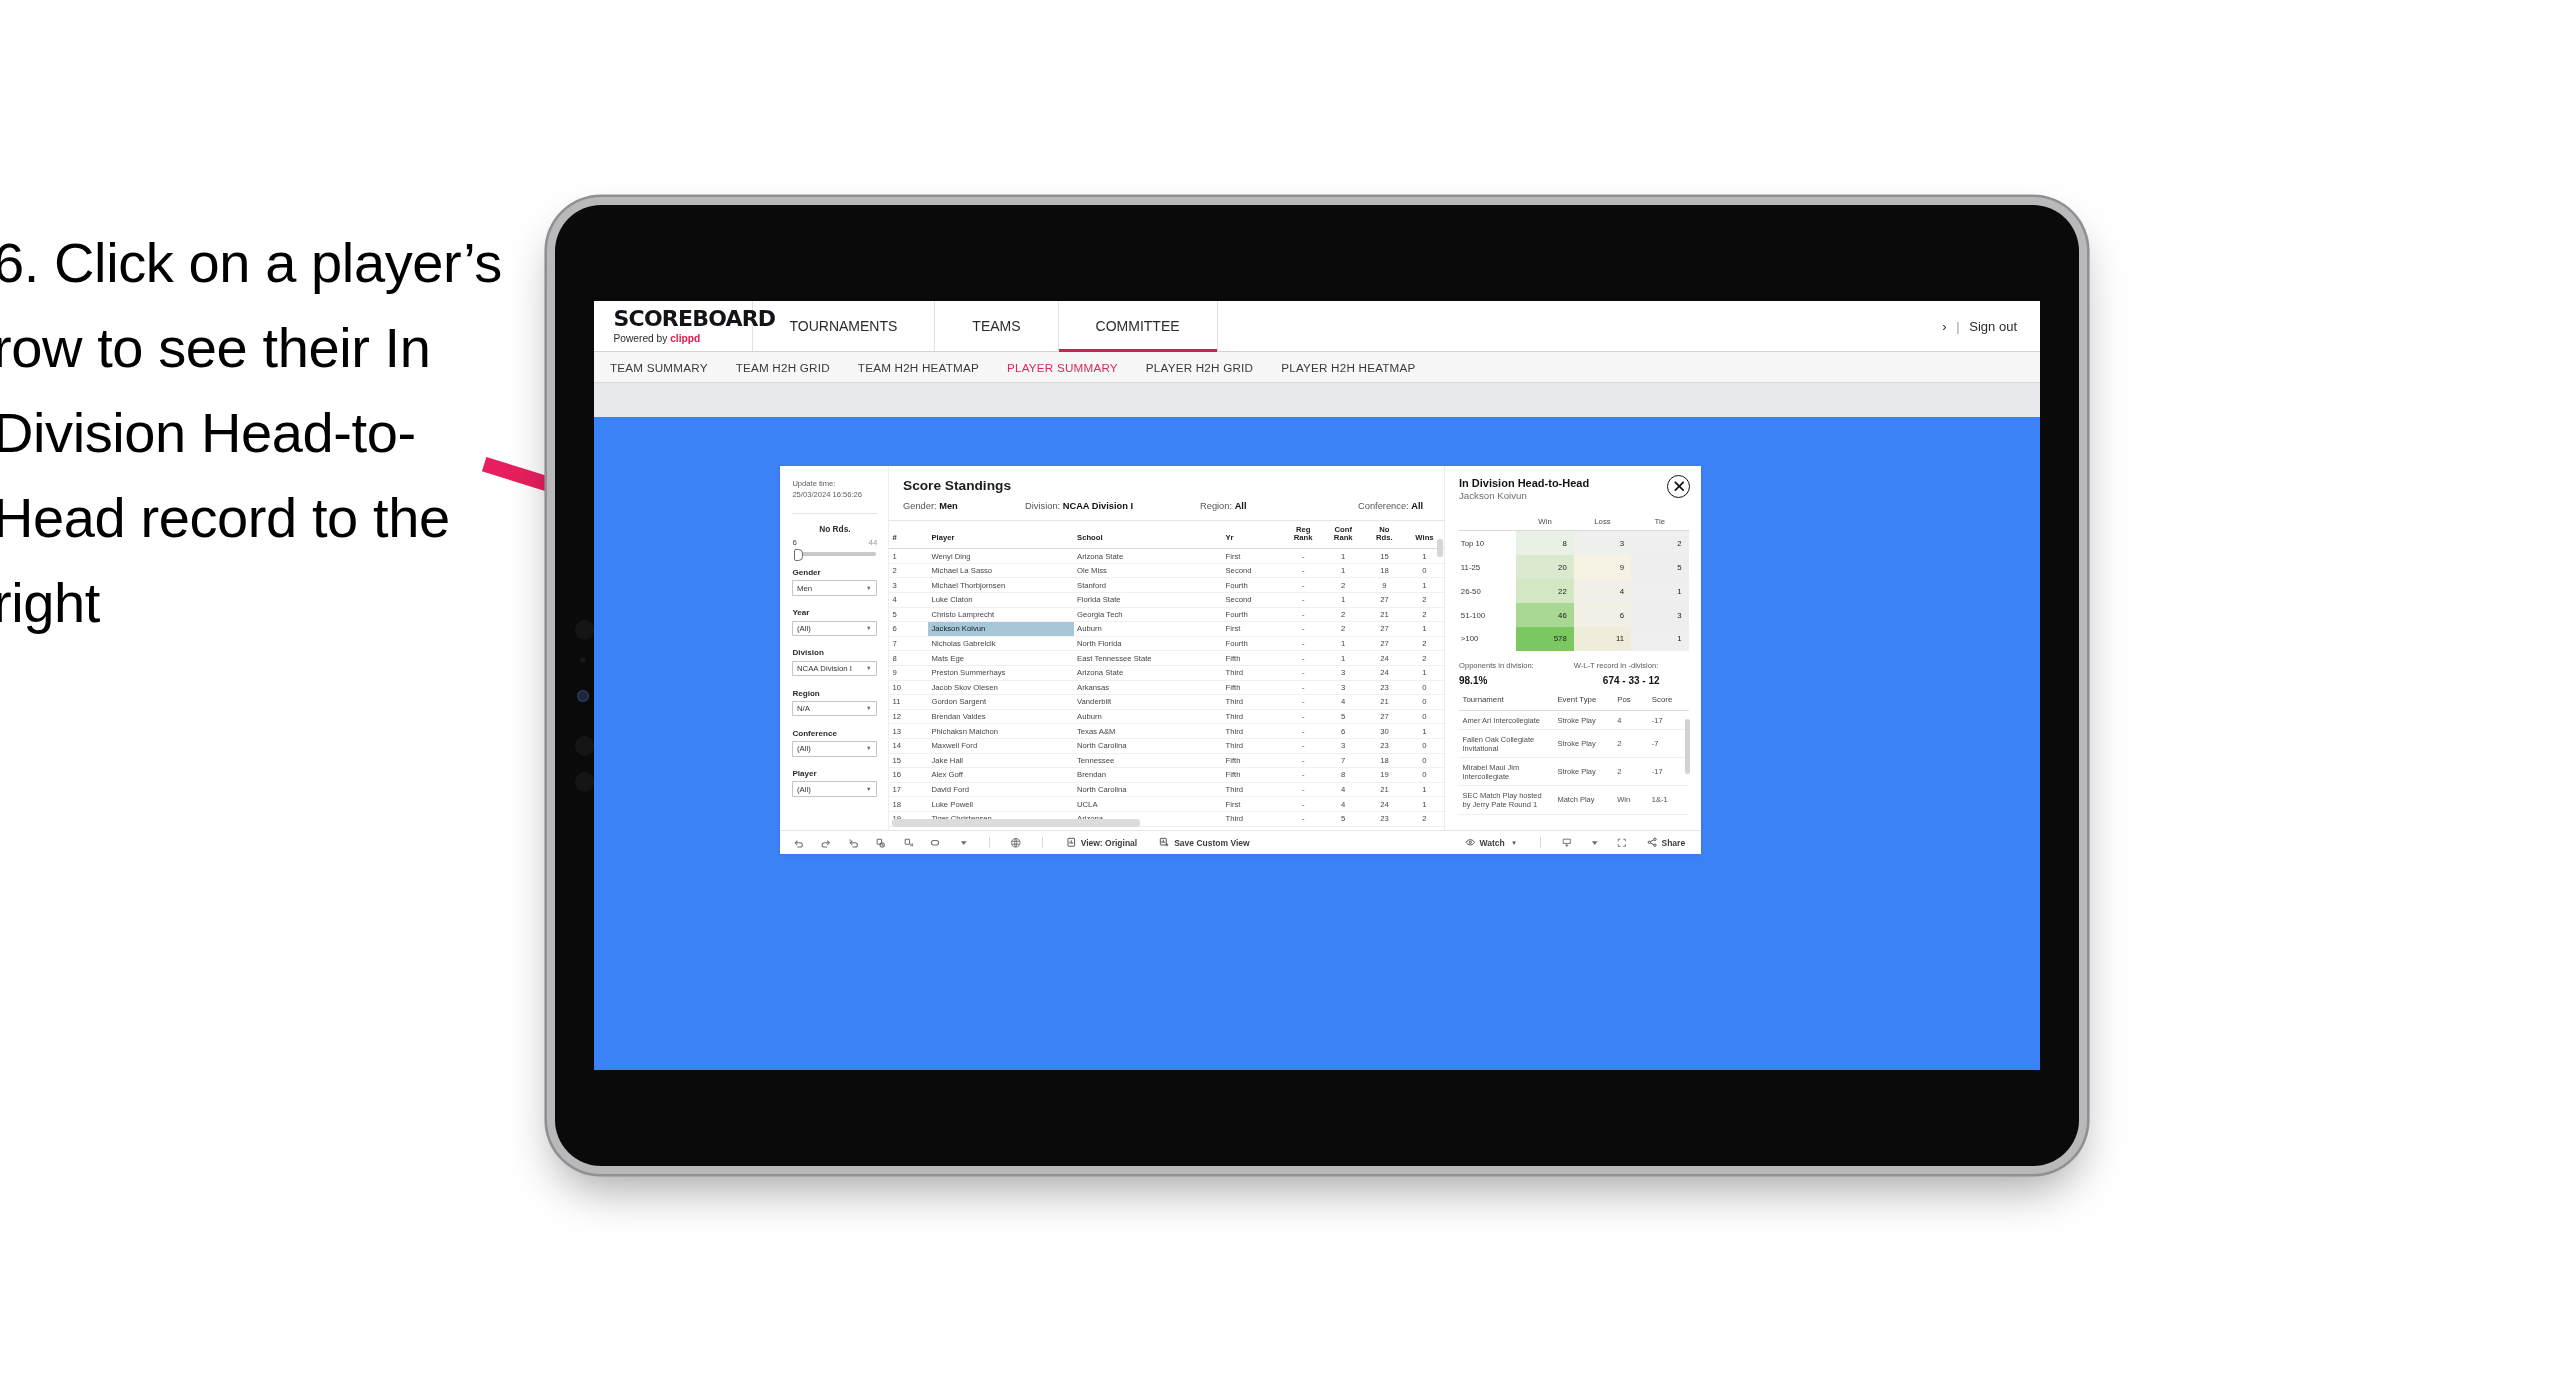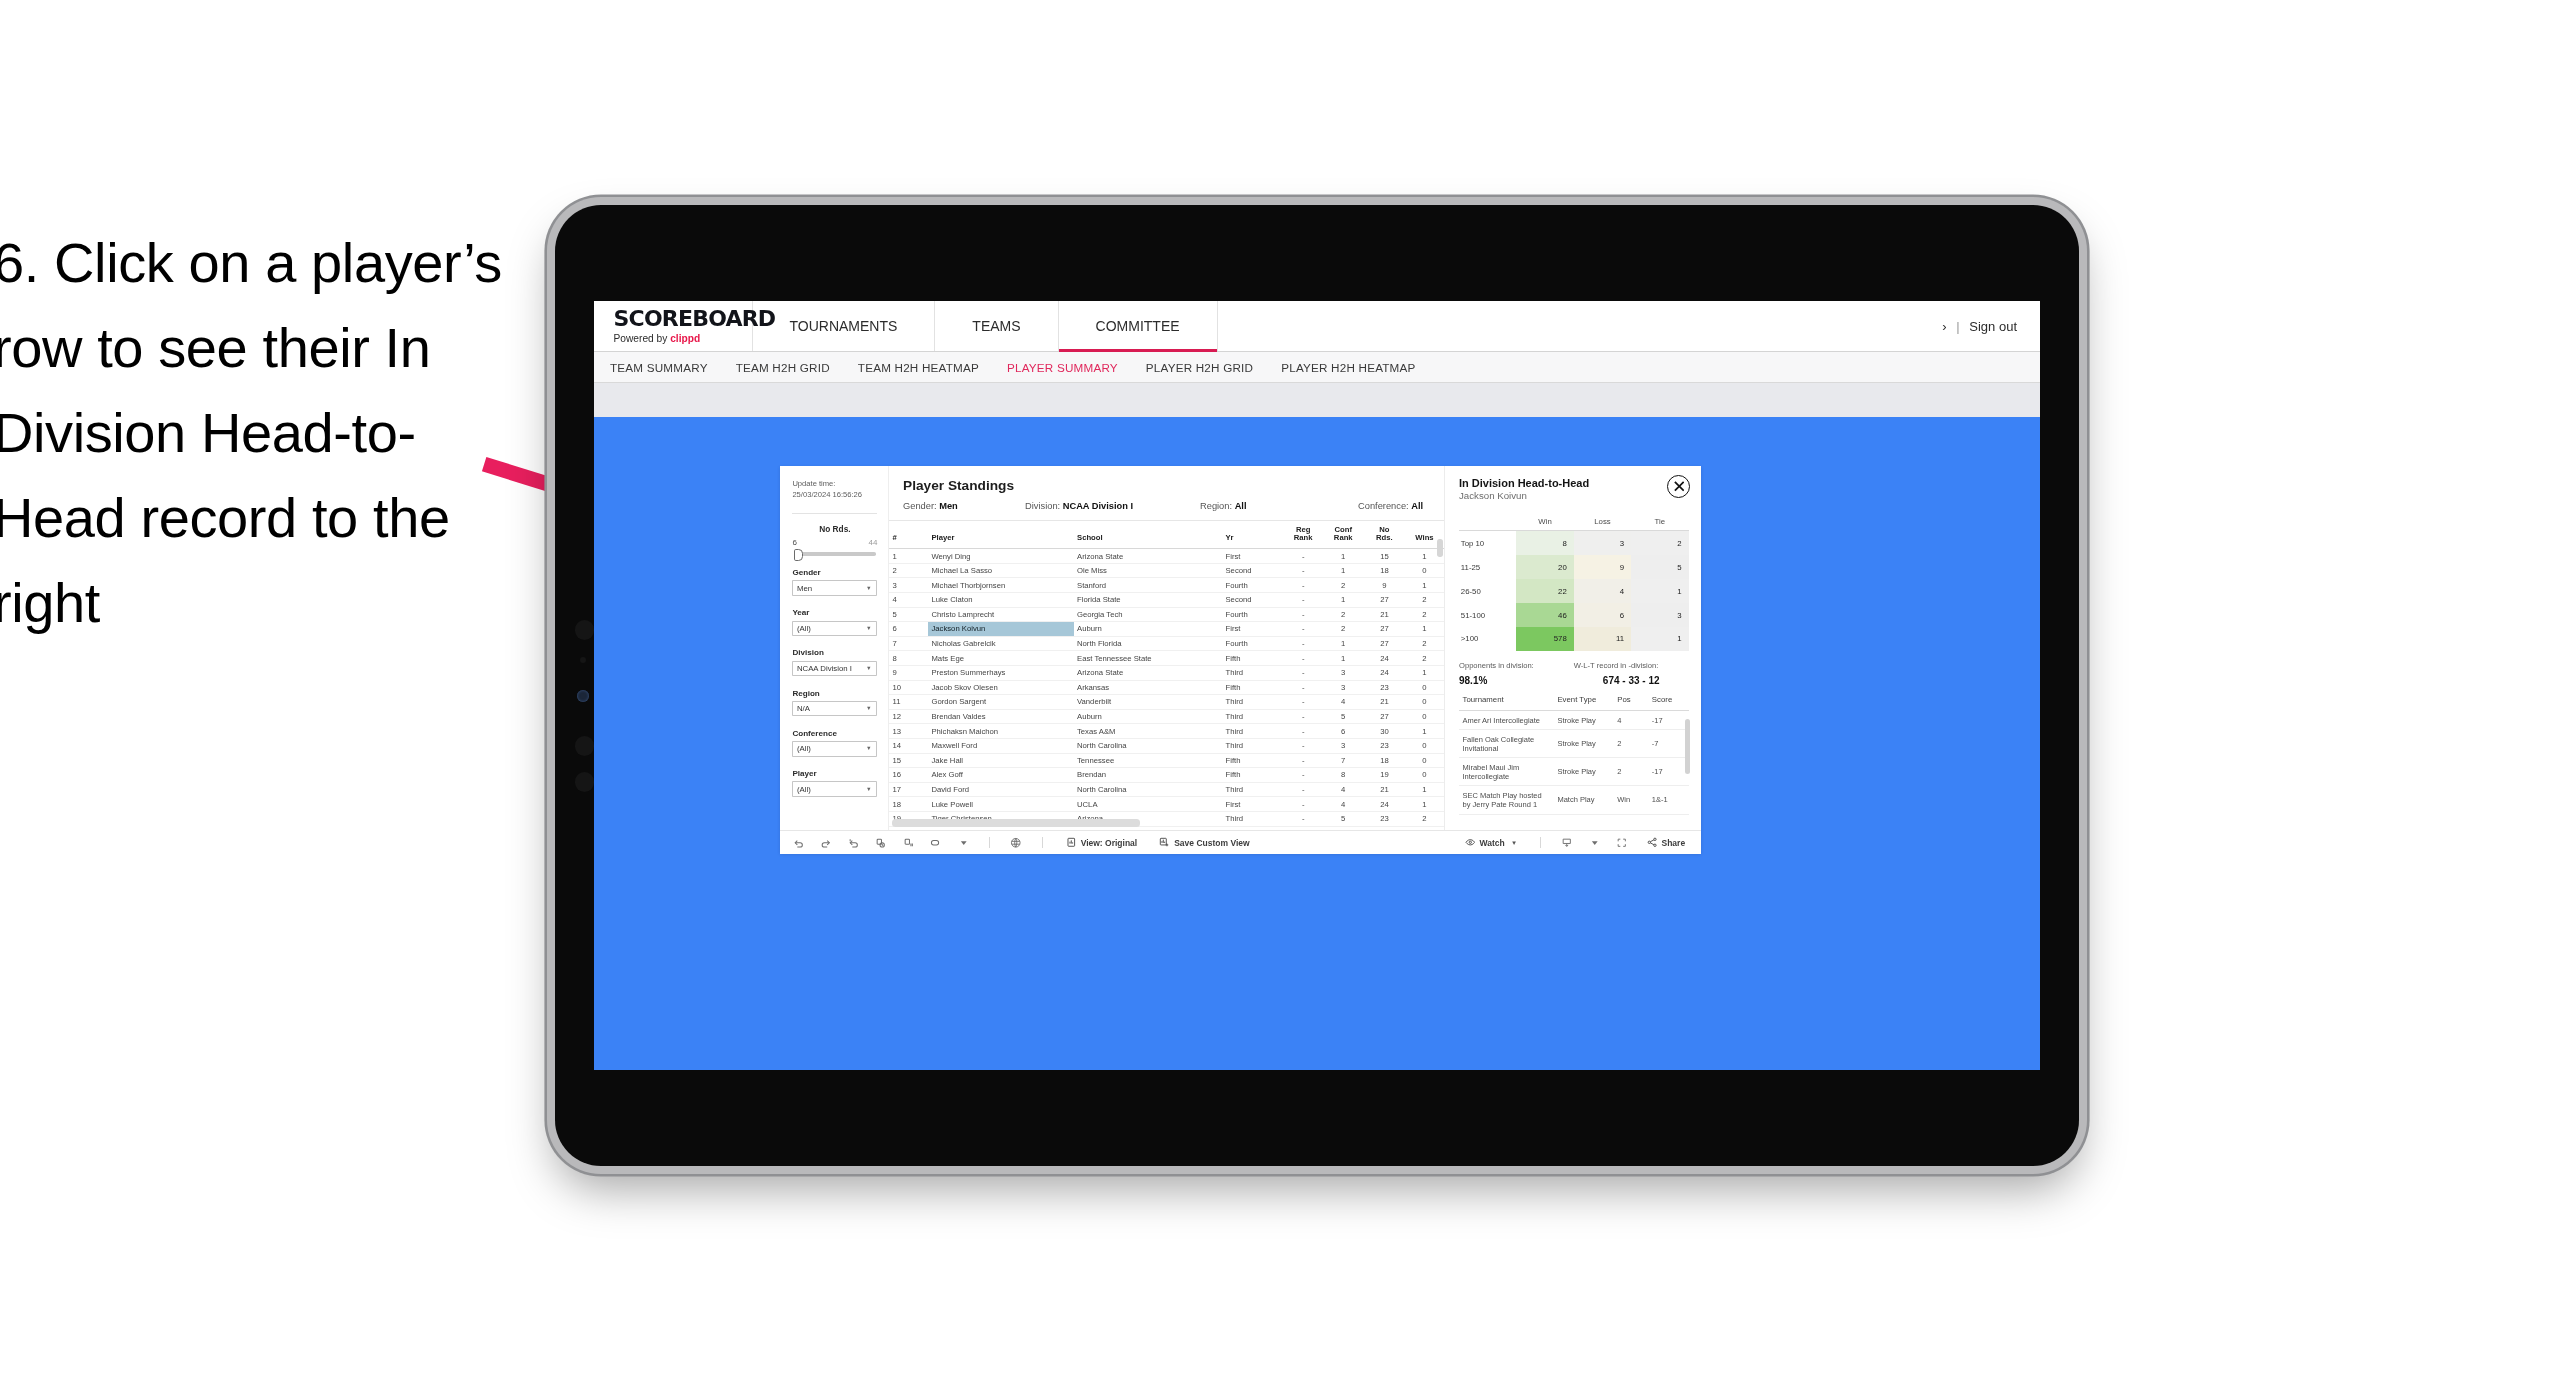--- a/index.html
+++ b/index.html
@@ -249,21 +249,21 @@
             <div class="fgrp">
               <div class="flabel">Player</div>
               <div class="fsel">
                 <span>(All)</span>
                 <span class="cv">▼</span>
               </div>
             </div>
           </div>
 
           <div id="standings">
-            <div id="sttitle">Player Standings</div>
+            <div id="sttitle">Score Standings</div>
             <div id="stfilters">
               <div class="sf"><span>Gender: </span><b>Men</b></div>
               <div class="sf"><span>Division: </span><b>NCAA Division I</b></div>
               <div class="sf"><span>Region: </span><b>All</b></div>
               <div class="sf"><span>Conference: </span><b>All</b></div>
             </div>
             <div id="tablewrap">
               <table>
                 <thead>
                     <tr>

